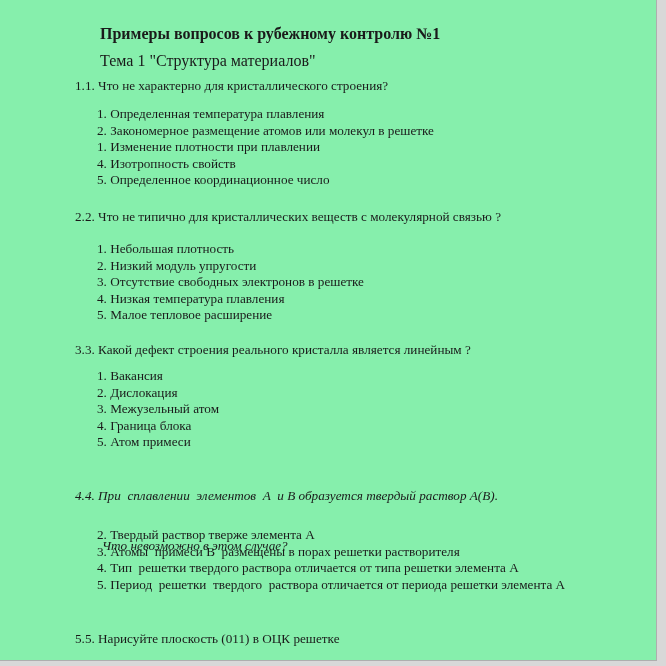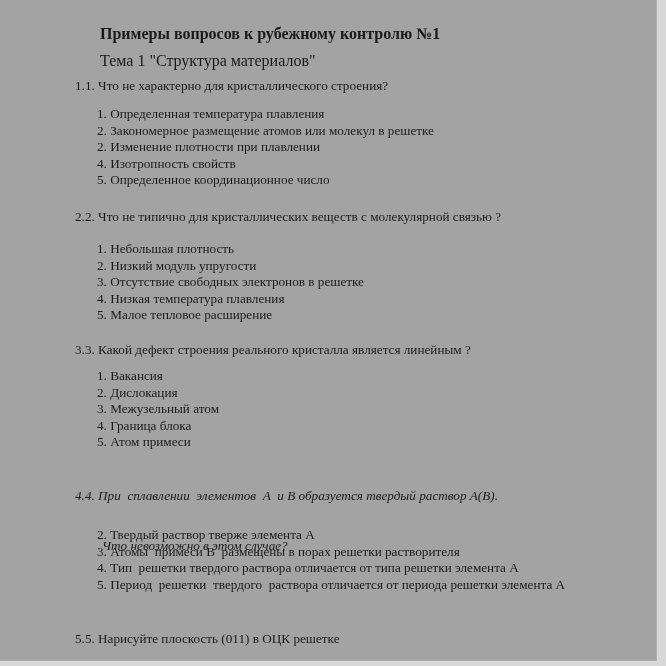--- a/index.html
+++ b/index.html
@@ -11,21 +11,21 @@
   }
   .viewport {
     position: relative;
     width: 666px; height: 666px;
     background: #d8d8d8;
   }
   .page {
     position: absolute;
     left: 0; top: 0;
     width: 657px; height: 661px;
-    background: #a3a3a3;
+    background: #86efac;
     border-right: 1px solid #aeaeae;
     border-bottom: 1px solid #aeaeae;
     overflow: hidden;
   }
   .doc-title {
     position: absolute;
     left: 100px; top: 25px;
     font-size: 16px;
     font-weight: bold;
     color: #1a1a1a;
@@ -75,21 +75,21 @@
 <div class="viewport">
   <div class="page">
 
     <div class="doc-title">Примеры вопросов к рубежному контролю №1</div>
     <div class="doc-subtitle">Тема 1 "Структура материалов"</div>
 
     <div class="question q1"><span>1.1.</span> <span>Что не характерно для кристаллического строения?</span></div>
     <div class="options o1">
       <div class="option-line">1. Определенная температура плавления</div>
       <div class="option-line">2. Закономерное размещение атомов или молекул в решетке</div>
-      <div class="option-line">2. Изменение плотности при плавлении</div>
+      <div class="option-line">1. Изменение плотности при плавлении</div>
       <div class="option-line">4. Изотропность свойств</div>
       <div class="option-line">5. Определенное координационное число</div>
     </div>
 
     <div class="question q2"><span>2.2.</span> <span>Что не типично для кристаллических веществ с молекулярной связью ?</span></div>
     <div class="options o2">
       <div class="option-line">1. Небольшая плотность</div>
       <div class="option-line">2. Низкий модуль упругости</div>
       <div class="option-line">3. Отсутствие свободных электронов в решетке</div>
       <div class="option-line">4. Низкая температура плавления</div>

